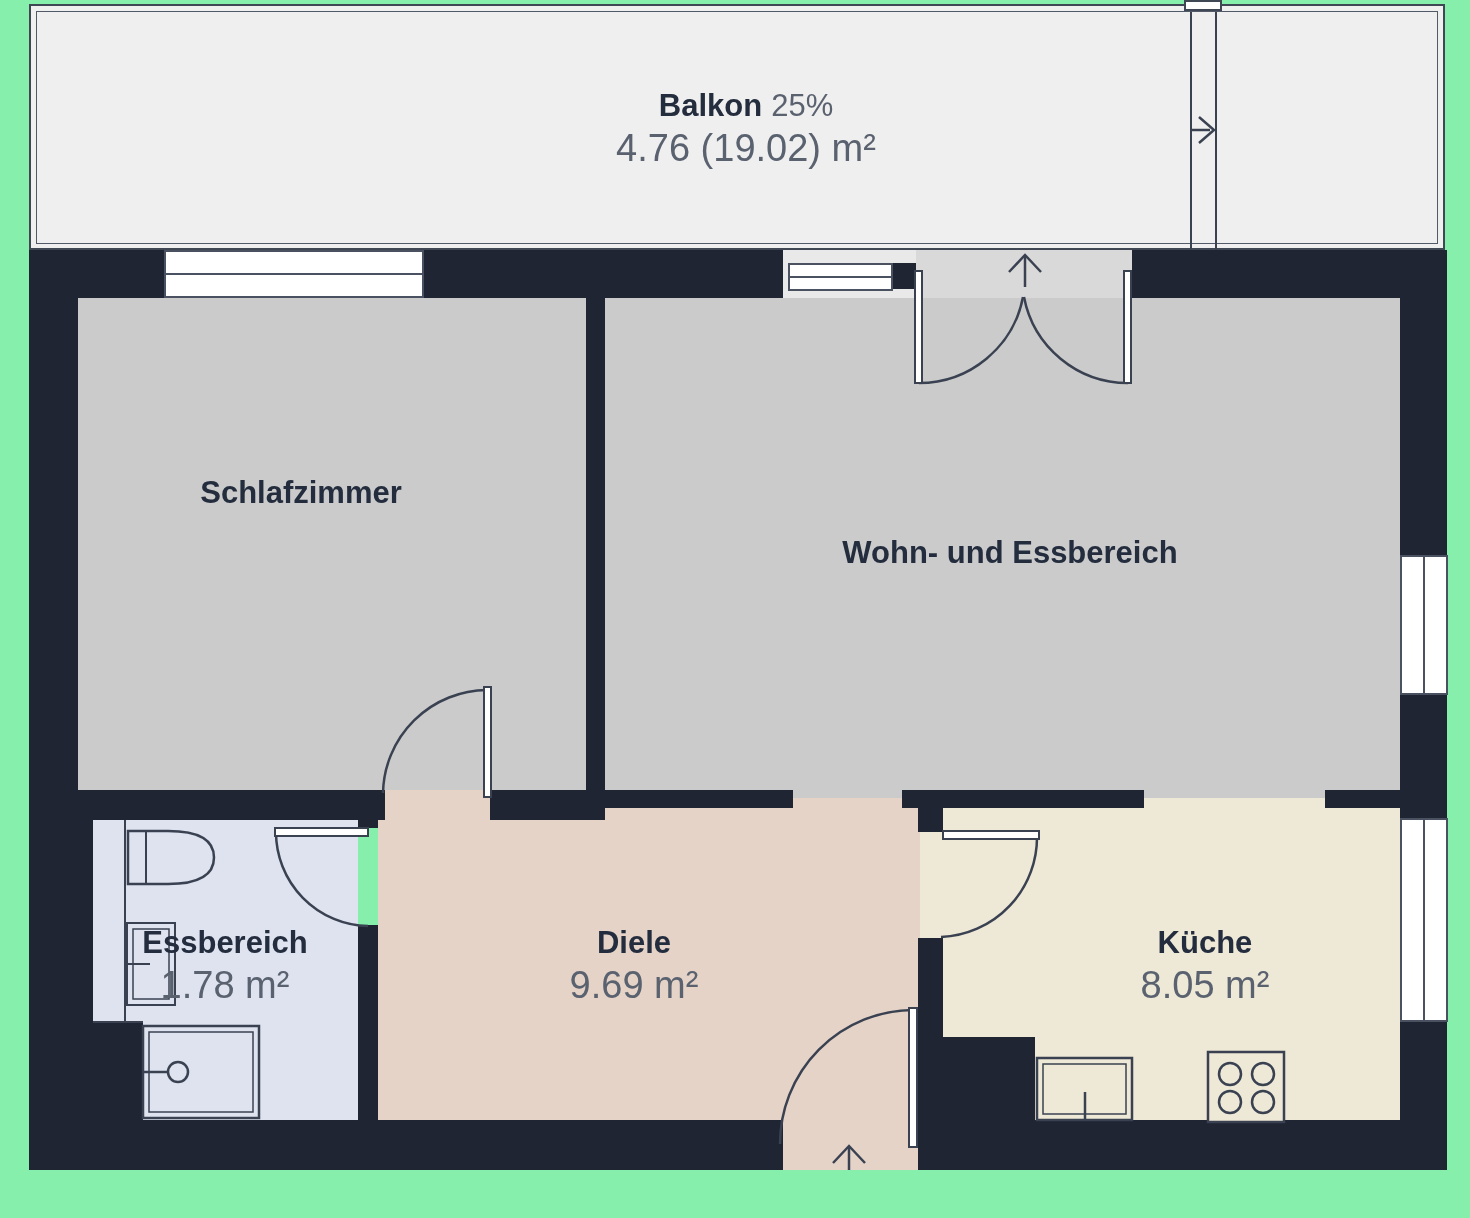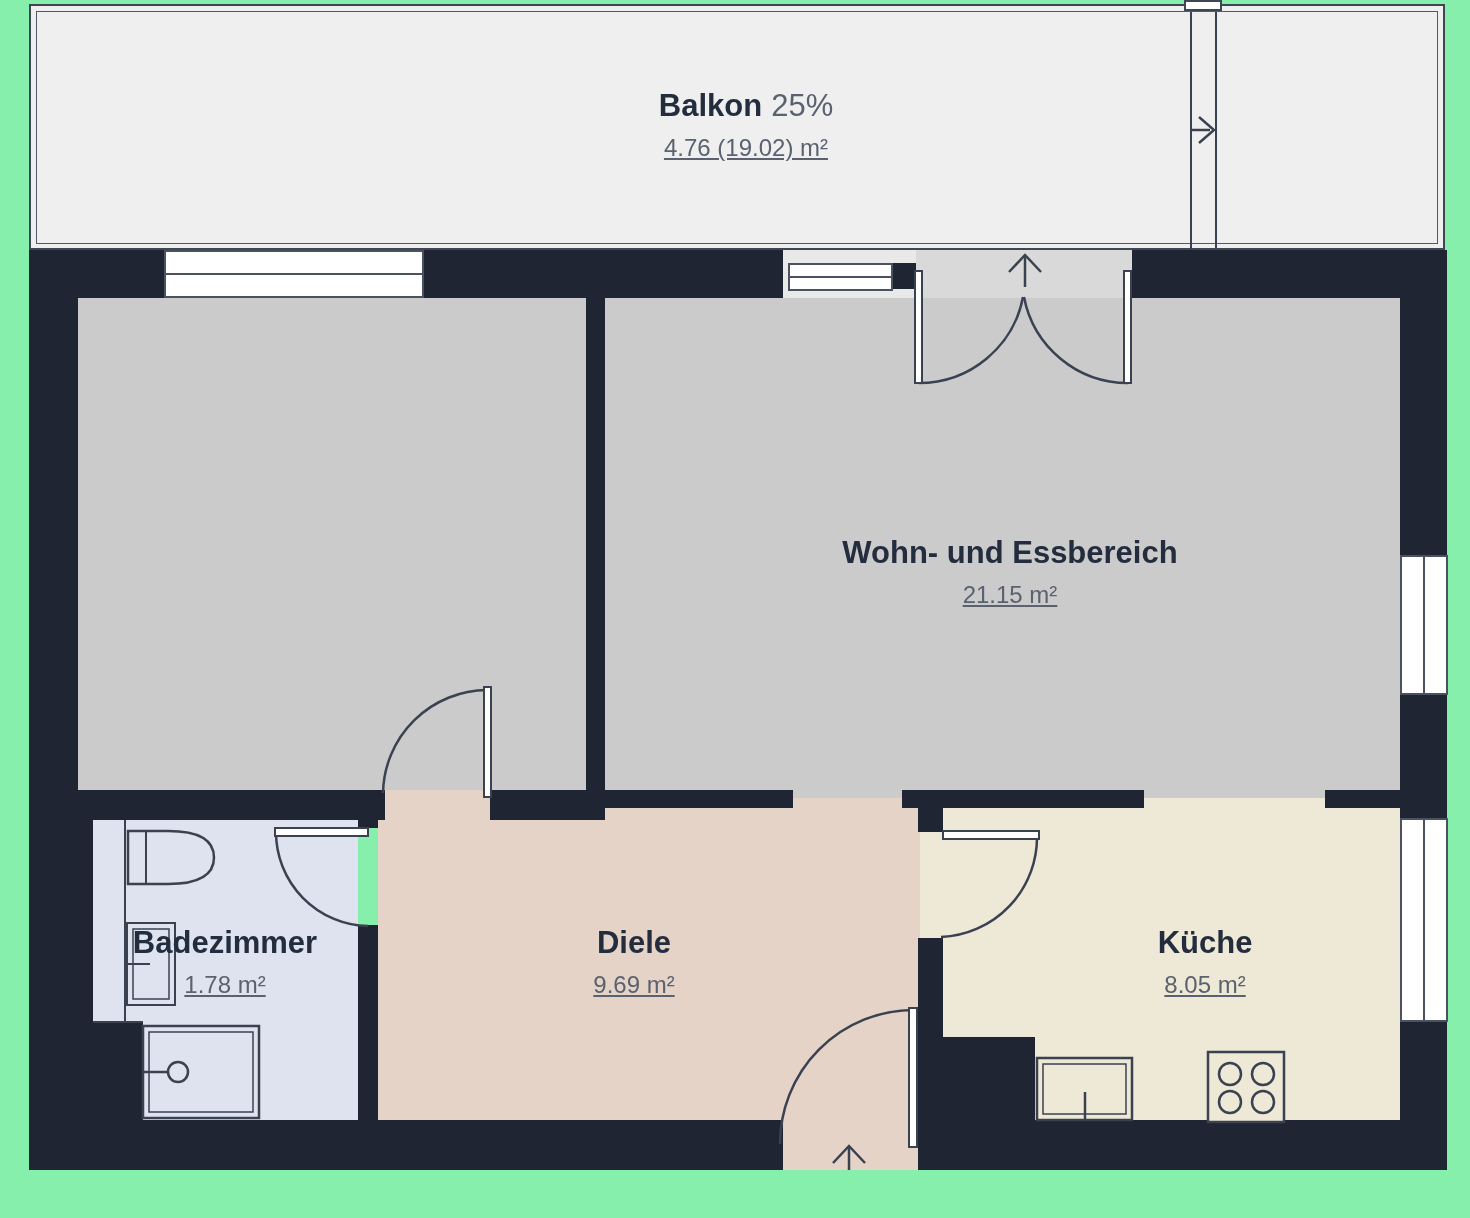--- a/index.html
+++ b/index.html
@@ -6,21 +6,21 @@
   .plan {
     position:relative; width:1470px; height:1218px; background:#86efac;
     font-family:"Liberation Sans", sans-serif; overflow:hidden;
   }
   .abs { position:absolute; }
   .w { position:absolute; background:#1f2533; }
   .room { position:absolute; }
   .window { position:absolute; background:#ffffff; border:2px solid #4a5262; box-sizing:border-box; }
   .label { position:absolute; transform:translateX(-50%); text-align:center; white-space:nowrap; }
   .room-name { font-weight:bold; font-size:31px; color:#242d3e; line-height:42px; }
-  .room-area { font-weight:normal; font-size:24px; color:#5a6270; line-height:42px;text-decoration:underline; }
+  .room-area { font-weight:normal; font-size:38px; color:#5a6270; line-height:42px; }
   .share { font-weight:normal; color:#5a6270; margin-left:9px; }
   svg.overlay { position:absolute; left:0; top:0; }
 </style>
 </head>
 <body>
 
 <div class="plan">
 
   <div class="abs" style="left:29px; top:4px; width:1416px; height:246px; background:#f0efef; border:2px solid #3f4654; box-sizing:border-box;"></div>
   <div class="abs" style="left:36px; top:11px; width:1402px; height:233px; border:1px solid #525a6a; box-sizing:border-box;"></div>
@@ -149,29 +149,29 @@
   </svg>
 
   <div class="label" style="left:746px; top:85px;">
     <div class="room-name">
       <span>Balkon</span><span class="share">25%</span>
     </div>
     <div class="room-area">4.76 (19.02) m²</div>
   </div>
 
   <div class="label" style="left:301px; top:472px;">
+    <div class="room-name">Schlafzimmer</div>
   </div>
 
   <div class="label" style="left:1010px; top:532px;">
     <div class="room-name">Wohn- und Essbereich</div>
-    <div class="room-area">21.15 m²</div>
   </div>
 
   <div class="label" style="left:225px; top:922px;">
-    <div class="room-name">Badezimmer</div>
+    <div class="room-name">Essbereich</div>
     <div class="room-area">1.78 m²</div>
   </div>
 
   <div class="label" style="left:634px; top:922px;">
     <div class="room-name">Diele</div>
     <div class="room-area">9.69 m²</div>
   </div>
 
   <div class="label" style="left:1205px; top:922px;">
     <div class="room-name">Küche</div>

